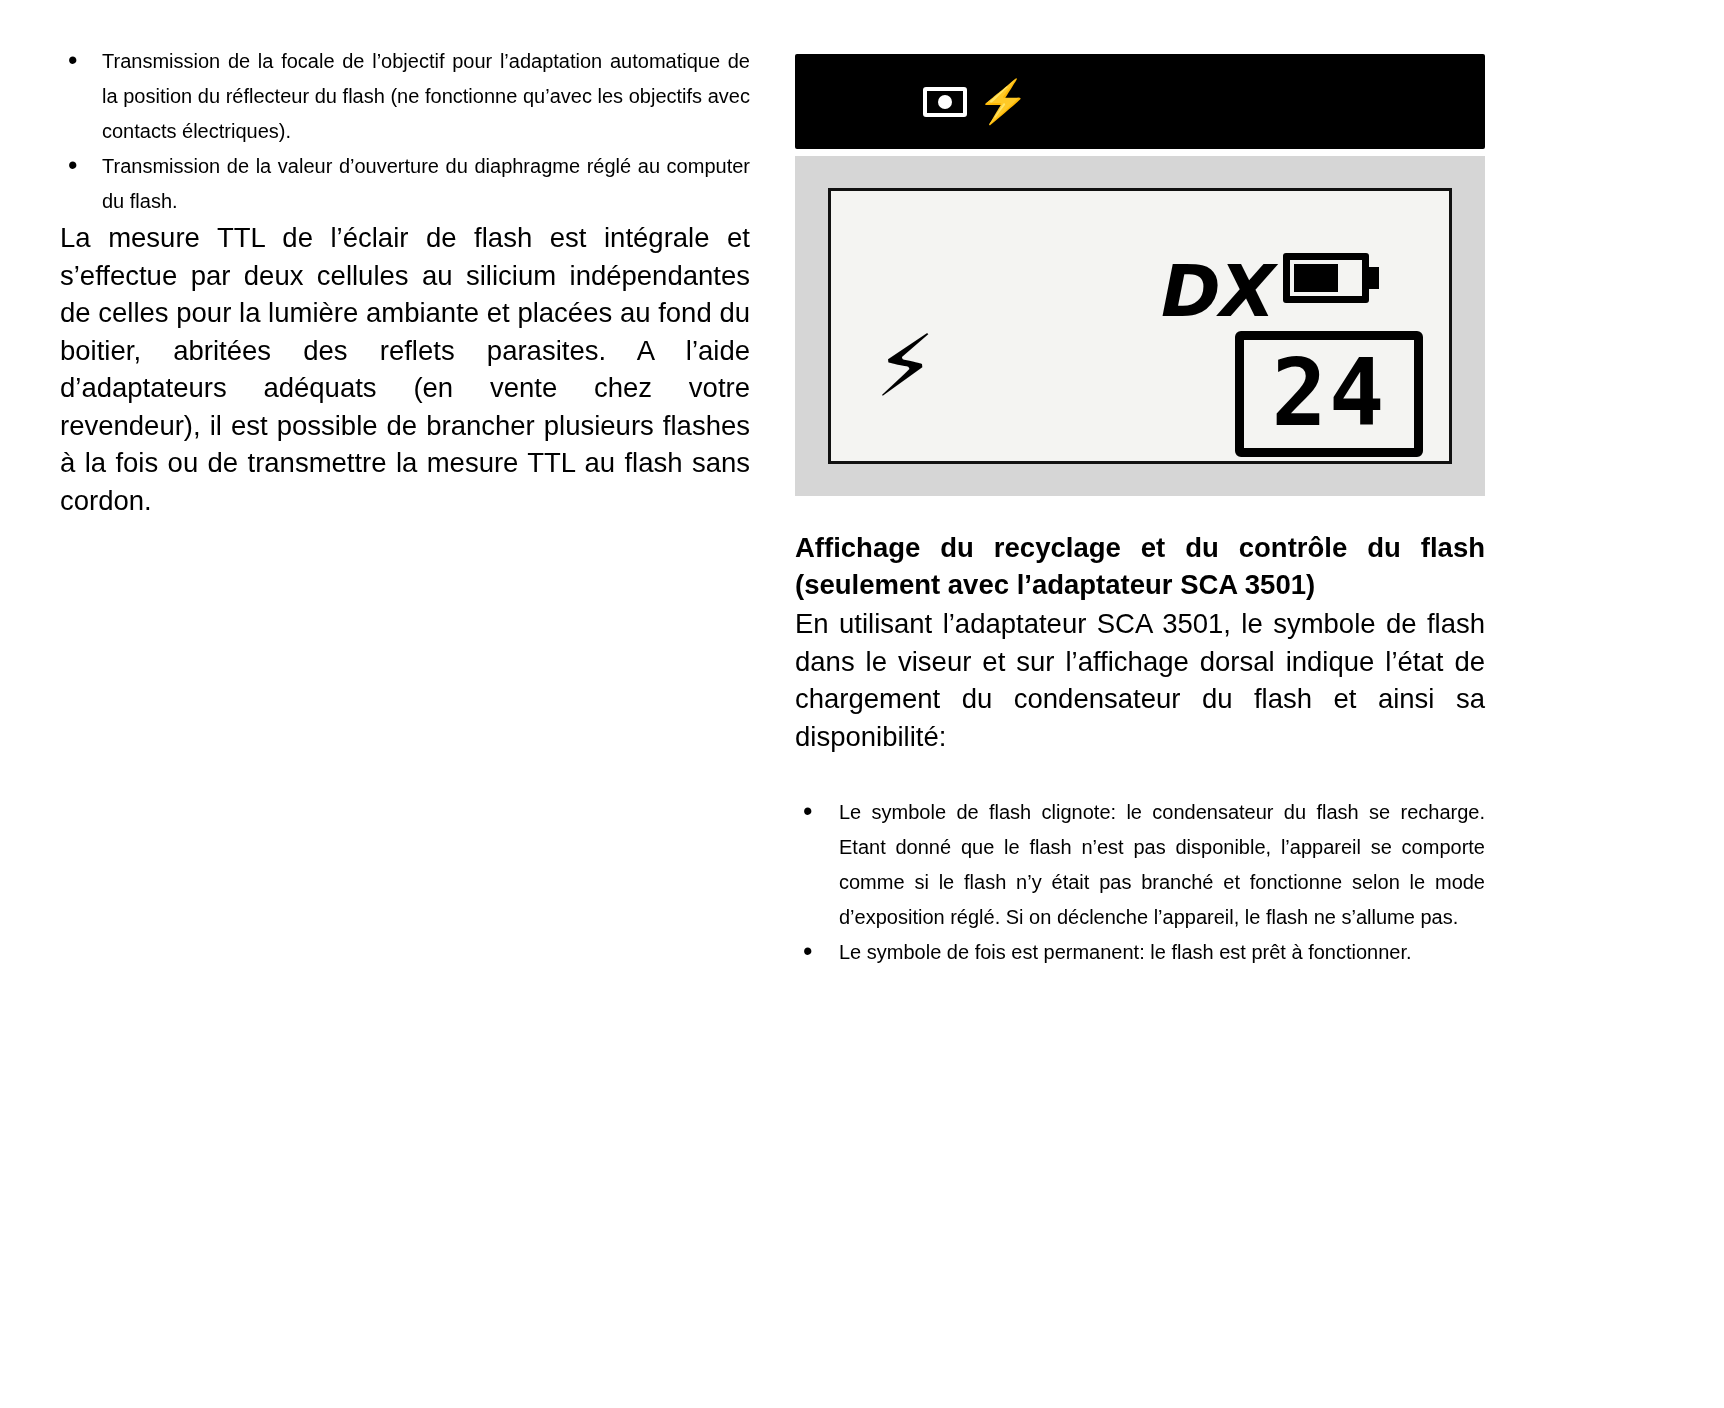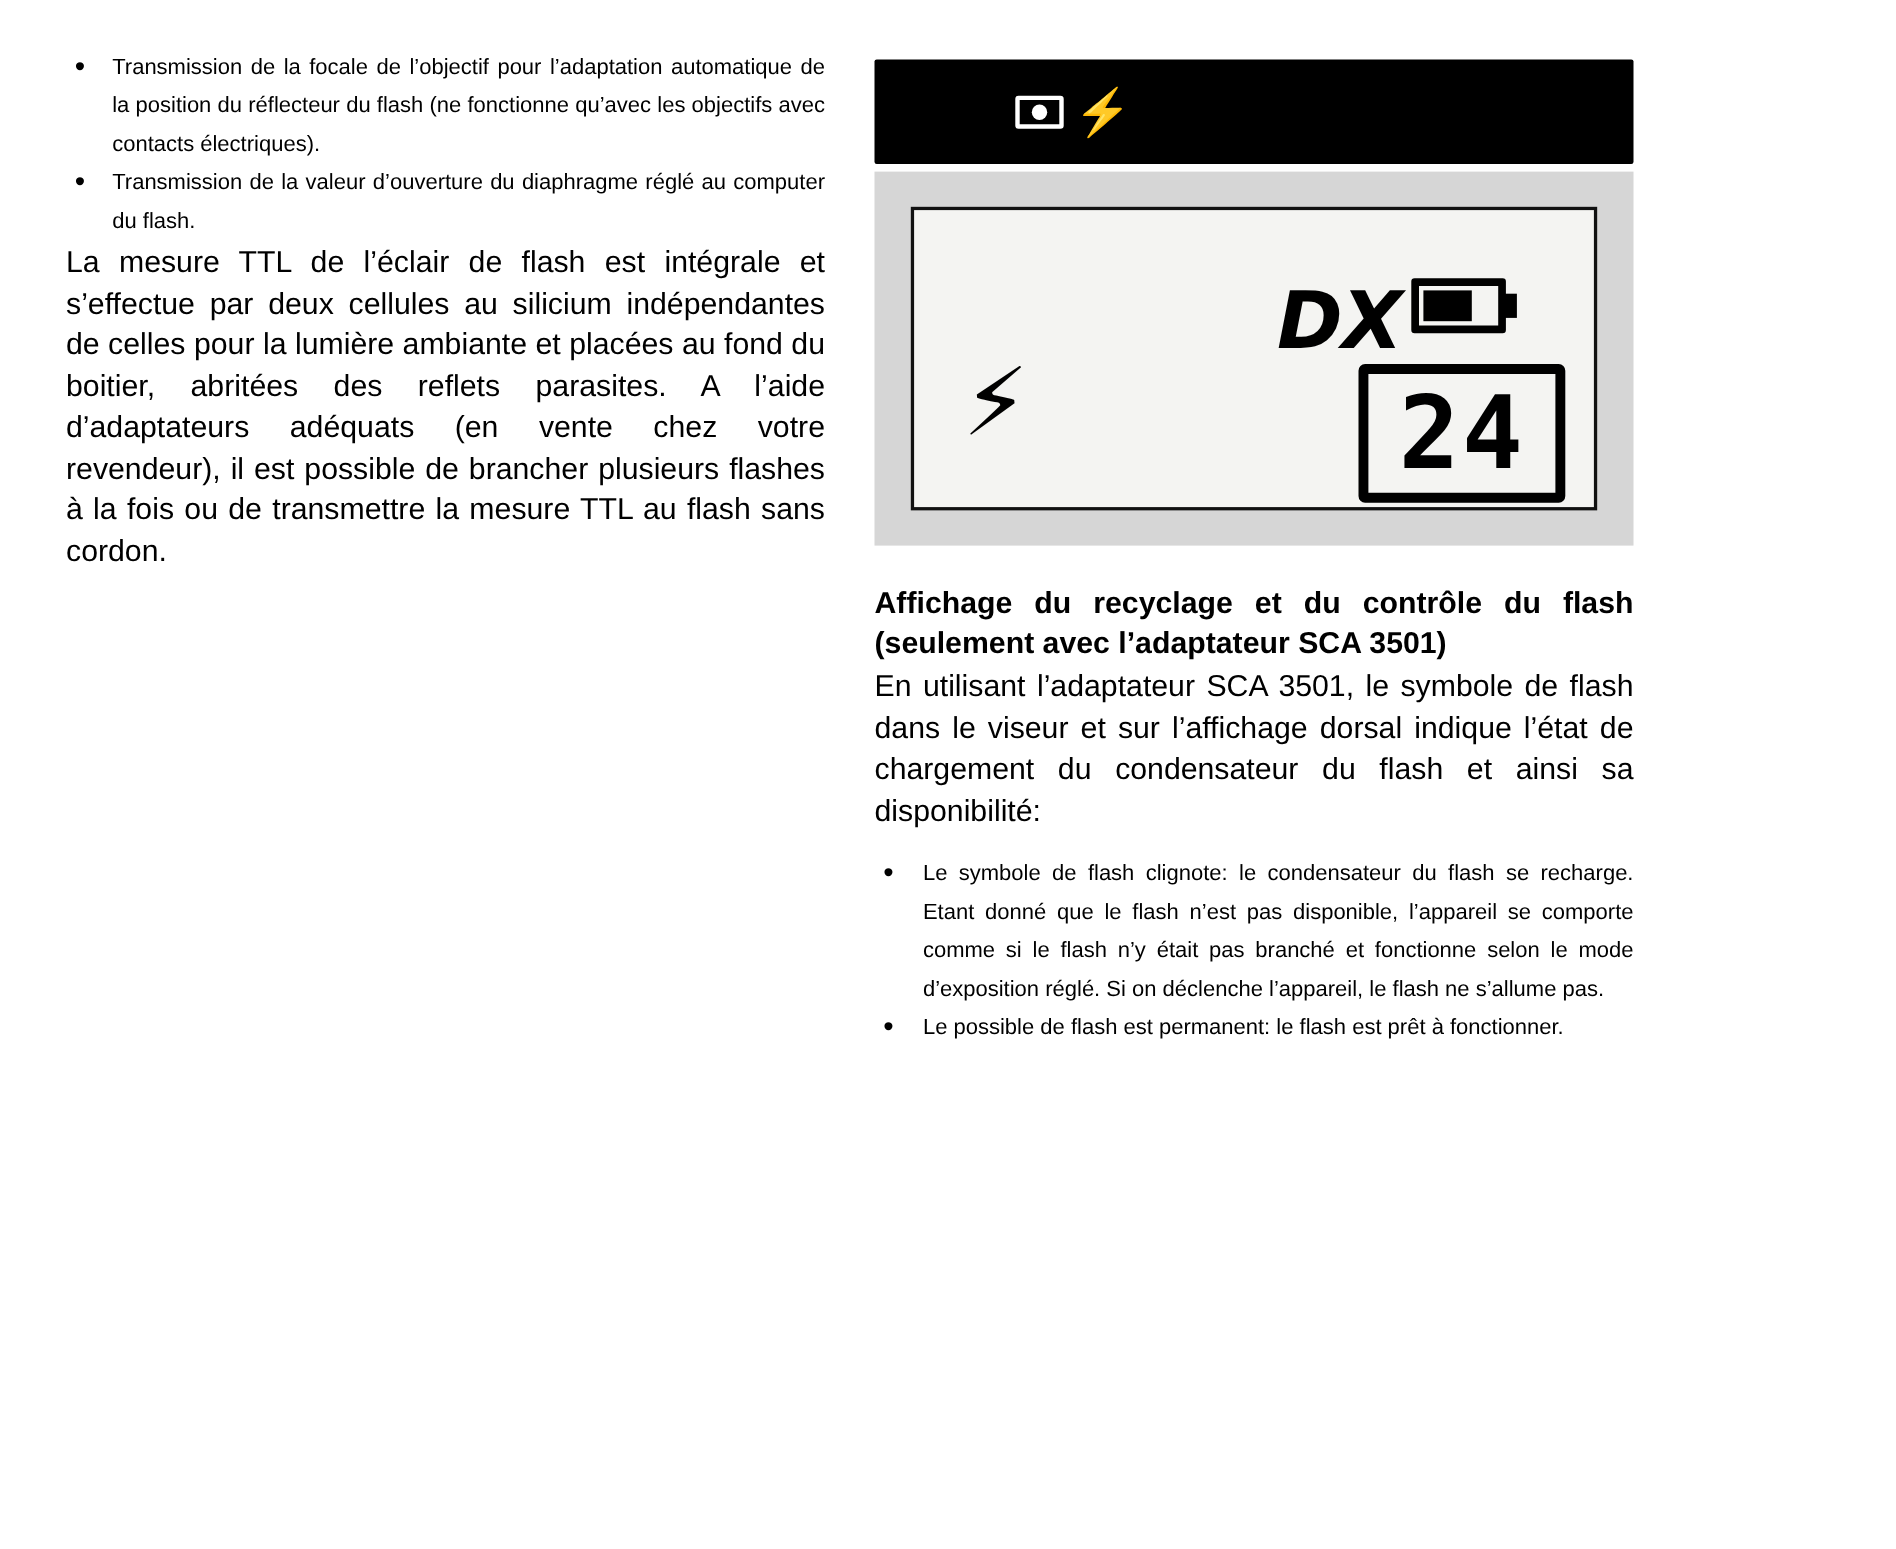--- a/index.html
+++ b/index.html
@@ -286,19 +286,19 @@
           <span class="frame-box">
             <span class="frame-num">24</span>
           </span>
         </div>
       </div>
     </div>
 
     <h2 class="heading">Affichage du recyclage et du contrôle du flash (seulement avec l’adaptateur SCA 3501)</h2>
     <p class="body">En utilisant l’adaptateur SCA 3501, le symbole de flash dans le viseur et sur l’affichage dorsal indique l’état de chargement du condensateur du flash et ainsi sa disponibilité:</p>
 
-    <ul class="bullets" style="margin-top:22px;">
+    <ul class="bullets" style="margin-top:40px;">
       <li><span>Le symbole de flash clignote: le condensateur du flash se recharge. Etant donné que le flash n’est pas disponible, l’appareil se comporte comme si le flash n’y était pas branché et fonctionne selon le mode d’exposition réglé. Si on déclenche l’appareil, le flash ne s’allume pas.</span></li>
-      <li><span>Le possible de flash est permanent: le flash est prêt à fonctionner.</span></li>
+      <li><span>Le symbole de fois est permanent: le flash est prêt à fonctionner.</span></li>
     </ul>
   </div>
 
 </div>
 
 </body></html>

